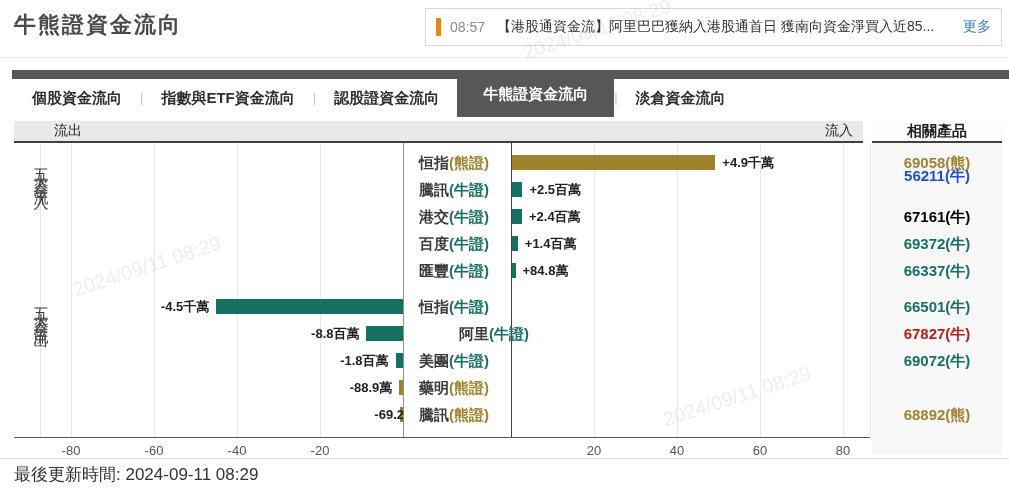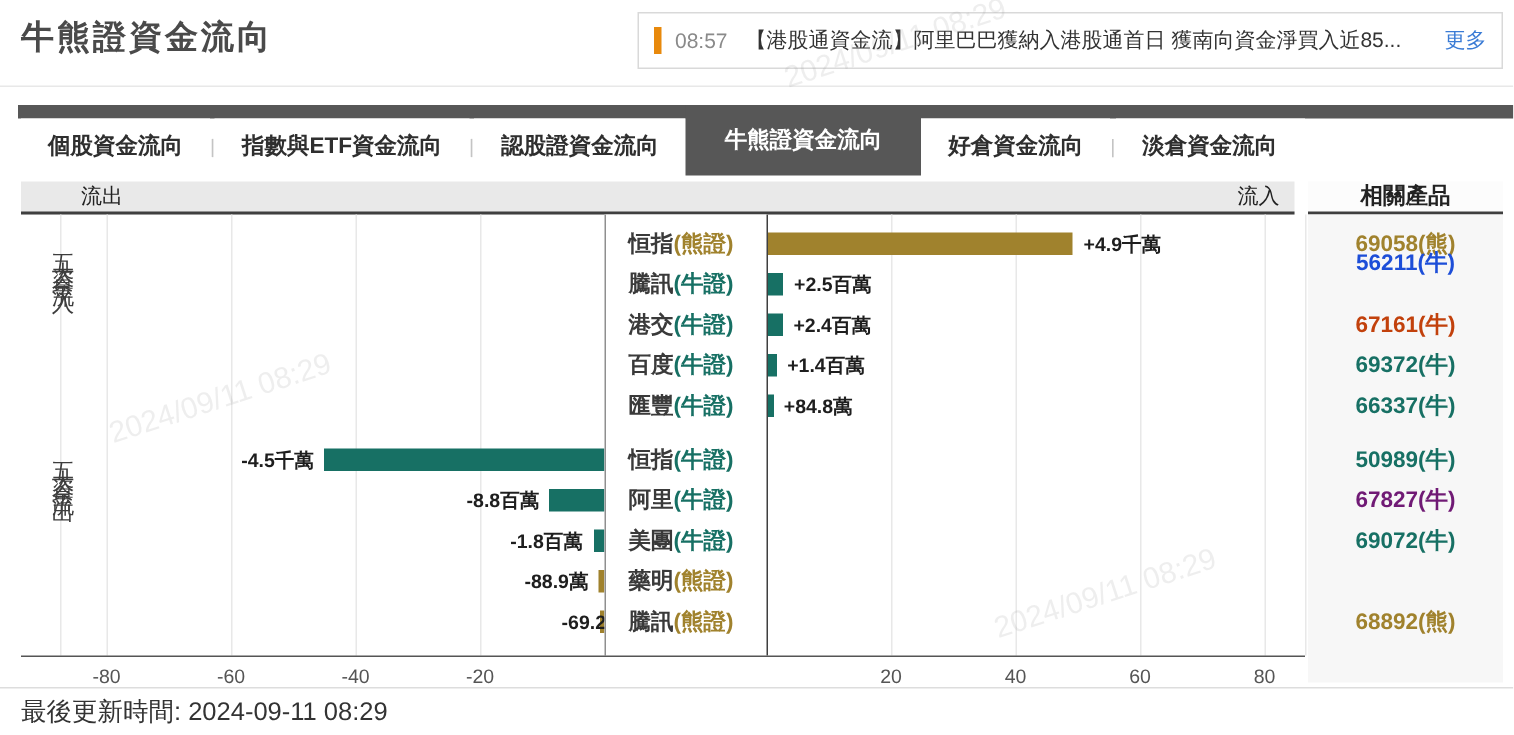--- a/index.html
+++ b/index.html
@@ -69,21 +69,20 @@
   <div id="hdr-divider"></div>
 
   <div id="tabstrip"></div>
   <div id="tabs">
       <div class="tab">個股資金流向</div>
       <div class="tabsep">|</div>
       <div class="tab">指數與ETF資金流向</div>
       <div class="tabsep">|</div>
       <div class="tab">認股證資金流向</div>
       <div class="tab active">牛熊證資金流向</div>
-      <div class="tab">好倉資金流向</div>
       <div class="tabsep">|</div>
       <div class="tab">淡倉資金流向</div>
     </div>
 
   <div id="prod-header">相關產品</div>
   <div id="strip">
     <span class="out">流出</span>
     <span class="in">流入</span>
   </div>
   <div id="prod-body"></div>
@@ -137,29 +136,29 @@
   <div class="grouplabel" style="top:296px">五大資金流出</div>
 
   <div id="foot-divider"></div>
   <div id="foot-updated">最後更新時間: 2024-09-11 08:29</div>
 
 <div class="rowlabel" style="top: 149px;"><span class="nm">恒指</span><span style="color: rgb(160, 130, 45);">(熊證)</span></div>
     <div class="prod" style="top: 149px; color: rgb(160, 130, 45);">69058(熊)</div>
     <div class="rowlabel" style="top: 176px;"><span class="nm">騰訊</span><span style="color: rgb(23, 112, 100);">(牛證)</span></div>
     <div class="prod" style="top: 162px; color: #1d4ed8;">56211(牛)</div>
     <div class="rowlabel" style="top: 203px;"><span class="nm">港交</span><span style="color: rgb(23, 112, 100);">(牛證)</span></div>
-    <div class="prod" style="top: 203px; color: #c2410c;">67161(牛)</div>
+    <div class="prod" style="top: 203px; color: #000000;">67161(牛)</div>
     <div class="rowlabel" style="top: 230px;"><span class="nm">百度</span><span style="color: rgb(23, 112, 100);">(牛證)</span></div>
     <div class="prod" style="top: 230px; color: rgb(23, 112, 100);">69372(牛)</div>
     <div class="rowlabel" style="top: 257px;"><span class="nm">匯豐</span><span style="color: rgb(23, 112, 100);">(牛證)</span></div>
     <div class="prod" style="top: 257px; color: rgb(23, 112, 100);">66337(牛)</div>
     <div class="rowlabel" style="top: 293px;"><span class="nm">恒指</span><span style="color: rgb(23, 112, 100);">(牛證)</span></div>
-    <div class="prod" style="top: 293px; color: rgb(23, 112, 100);">50989(牛)</div>
-    <div class="rowlabel" style="top: 320px;"><span class="nm">阿里</span><span style="color: rgb(23, 112, 100);">(牛證)</span></div>
-    <div class="prod" style="top: 320px; color: #701a75;">67827(牛)</div>
+    <div class="prod" style="top: 293px; color: rgb(23, 112, 100);">66501(牛)</div>
+    <div class="rowlabel" style="top: 320px; margin-left: 40px;"><span class="nm">阿里</span><span style="color: rgb(23, 112, 100);">(牛證)</span></div>
+    <div class="prod" style="top: 320px; color: #b91c1c;">67827(牛)</div>
     <div class="rowlabel" style="top: 347px;"><span class="nm">美團</span><span style="color: rgb(23, 112, 100);">(牛證)</span></div>
     <div class="prod" style="top: 347px; color: rgb(23, 112, 100);">69072(牛)</div>
     <div class="rowlabel" style="top: 374px;"><span class="nm">藥明</span><span style="color: rgb(160, 130, 45);">(熊證)</span></div>
     <div class="rowlabel" style="top: 401px;"><span class="nm">騰訊</span><span style="color: rgb(160, 130, 45);">(熊證)</span></div>
     <div class="prod" style="top: 401px; color: rgb(160, 130, 45);">68892(熊)</div>
     <div class="watermark" style="left: 520px; top: 18px;">2024/09/11 08:29</div>
     <div class="watermark" style="left: 70px; top: 255px;">2024/09/11 08:29</div>
     <div class="watermark" style="left: 660px; top: 385px;">2024/09/11 08:29</div>
   </div>
 

